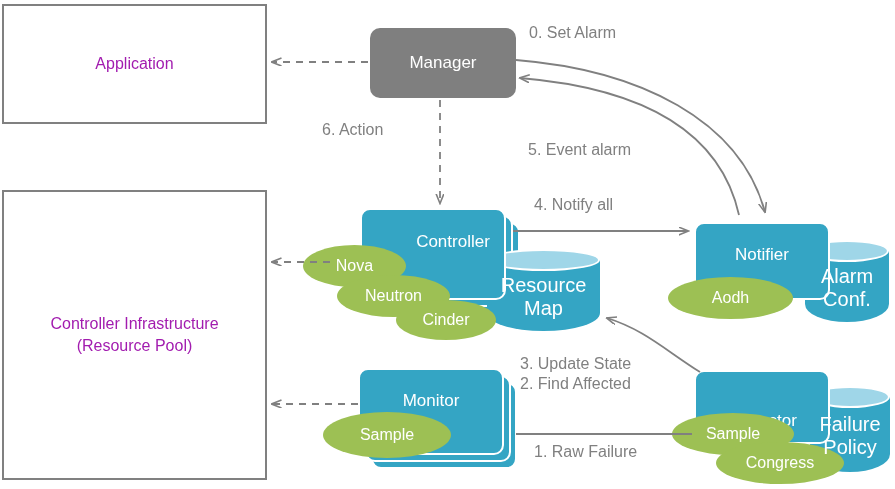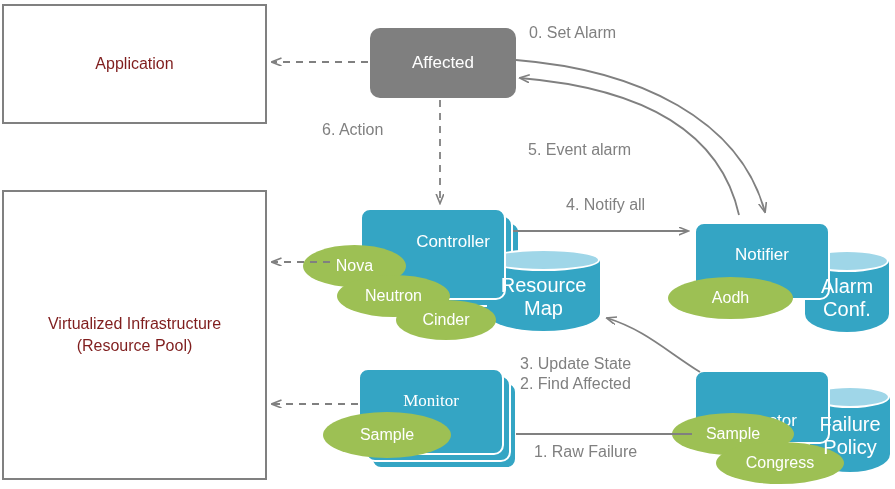--- a/index.html
+++ b/index.html
@@ -2,21 +2,21 @@
 <html><head>
 <meta charset="utf-8">
 <style>
   html,body{margin:0;padding:0;background:#ffffff;}
   body{width:895px;height:489px;font-family:"Liberation Sans",sans-serif;}
   #stage{position:relative;width:895px;height:489px;overflow:hidden;background:#fff;}
 
   .plain-box{
     position:absolute;border:2px solid #808080;background:#ffffff;
     display:flex;align-items:center;justify-content:center;text-align:center;
-    color:#7f1d1d;font-size:16px;line-height:1.35;box-sizing:border-box;
+    color:#a21caf;font-size:16px;line-height:1.35;box-sizing:border-box;
   }
   .plain-box .lbl{white-space:pre-line;}
 
   .mgr-box{
     position:absolute;background:#7f7f7f;border-radius:10px;
     display:flex;align-items:center;justify-content:center;
     color:#ffffff;font-size:17px;box-sizing:border-box;
   }
 
   .tealbox{
@@ -59,26 +59,26 @@
 </head>
 <body>
 
 <div id="stage">
 
   <div class="plain-box" style="left:2px;top:4px;width:265px;height:120px;">
     <span class="lbl">Application</span>
   </div>
 
   <div class="plain-box" style="left:2px;top:190px;width:265px;height:290px;">
-    <span class="lbl">Virtualized  Infrastructure
+    <span class="lbl">Controller  Infrastructure
 (Resource Pool)</span>
   </div>
 
   <div class="mgr-box" style="left:370px;top:28px;width:146px;height:70px;">
-    <span>Affected</span>
+    <span>Manager</span>
   </div>
 
   <div class="tealbox" style="left:374px;top:222px;width:146px;height:92px;"></div>
   <div class="tealbox" style="left:367px;top:215px;width:146px;height:92px;"></div>
 
   <div class="cyl" style="left:487px;top:249px;width:113px;height:82px;">
     <div class="body-round"></div>
     <div class="top"></div>
     <div class="txt">Resource
 Map</div>
@@ -94,27 +94,27 @@
   <div class="pill" style="left:337px;top:275px;width:113px;height:42px;">
     <span>Neutron</span>
   </div>
   <div class="pill" style="left:396px;top:300px;width:100px;height:40px;">
     <span>Cinder</span>
   </div>
 
   <div class="tealbox" style="left:371px;top:382px;width:146px;height:87px;"></div>
   <div class="tealbox" style="left:365px;top:375px;width:146px;height:87px;"></div>
   <div class="tealbox lbl-box" style="left:358px;top:368px;width:146px;height:87px;">
-    <span style="position:relative;top:-11px;font-family:Liberation Serif, serif;">Monitor</span>
+    <span style="position:relative;top:-11px;">Monitor</span>
   </div>
   <div class="pill" style="left:323px;top:412px;width:128px;height:46px;">
     <span>Sample</span>
   </div>
 
-  <div class="cyl" style="left:805px;top:250px;width:84px;height:82px;">
+  <div class="cyl" style="left:805px;top:240px;width:84px;height:82px;">
     <div class="body-round"></div>
     <div class="top"></div>
     <div class="txt">Alarm
 Conf.</div>
   </div>
 
   <div class="tealbox lbl-box" style="left:694px;top:222px;width:136px;height:78px;">
     <span style="position:relative;top:-6px;">Notifier</span>
   </div>
   <div class="pill" style="left:668px;top:277px;width:125px;height:42px;">
@@ -160,18 +160,18 @@
     <line x1="513" y1="231" x2="688" y2="231" stroke="#808080" stroke-width="1.8" marker-end="url(#ah)"></line>
 
     <path d="M700,372 C665,350 645,330 607,318" fill="none" stroke="#808080" stroke-width="1.8" marker-end="url(#ah)"></path>
 
     <line x1="692" y1="434" x2="516" y2="434" stroke="#808080" stroke-width="1.8"></line>
   </svg>
 
   <div class="edge-label" style="left:529px;top:23px;">0. Set Alarm</div>
   <div class="edge-label" style="left:322px;top:120px;text-align:right;">6. Action</div>
   <div class="edge-label" style="left:528px;top:120px;margin-top:20px;">5. Event alarm</div>
-  <div class="edge-label" style="left:566px;top:195px;">4. Notify all</div>
+  <div class="edge-label" style="left:534px;top:195px;">4. Notify all</div>
   <div class="edge-label" style="left:520px;top:336px;margin-top:18px;">3. Update State
 2. Find Affected</div>
   <div class="edge-label" style="left:534px;top:442px;">1. Raw Failure</div>
 
 </div>
 
 </body></html>

